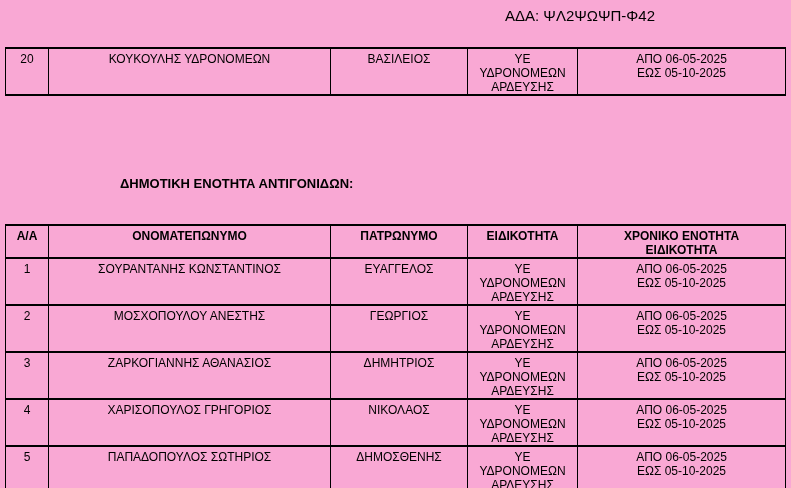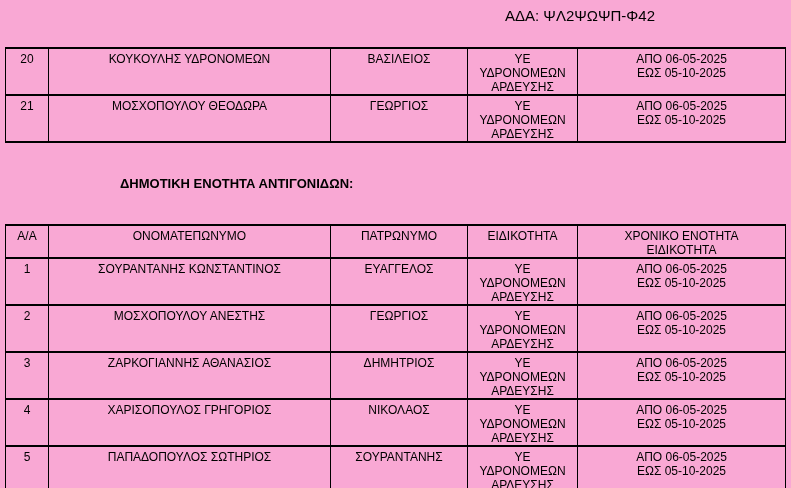--- a/index.html
+++ b/index.html
@@ -50,21 +50,21 @@
     vertical-align: top;
     text-align: center;
     padding: 3px 2px 0 2px;
     overflow: hidden;
   }
   #table1 { top: 47px; }
   #table2 { top: 224px; }
   #table1 tr { height: 47px; }
   #table2 tr.header-row { height: 30px; }
   #table2 tbody tr { height: 45px; }
-  #table2 th { font-weight: normal; }
+  #table2 th { font-weight: bold; }
 </style>
 </head>
 <body>
 
 <div class="page">
 
   <div class="ada">ΑΔΑ: ΨΛ2ΨΩΨΠ-Φ42</div>
 
   <table class="doc-table" id="table1">
     <colgroup>
@@ -77,40 +77,20 @@
     <tbody>
         <tr>
           <td>
             <div>20</div>
           </td>
           <td>
             <div>ΚΟΥΚΟΥΛΗΣ ΥΔΡΟΝΟΜΕΩΝ</div>
           </td>
           <td>
             <div>ΒΑΣΙΛΕΙΟΣ</div>
-          </td>
-          <td>
-            <div>ΥΕ</div>
-            <div>ΥΔΡΟΝΟΜΕΩΝ</div>
-            <div>ΑΡΔΕΥΣΗΣ</div>
-          </td>
-          <td>
-            <div>ΑΠΟ 06-05-2025</div>
-            <div>ΕΩΣ 05-10-2025</div>
-          </td>
-        </tr>
-        <tr>
-          <td>
-            <div>21</div>
-          </td>
-          <td>
-            <div>ΜΟΣΧΟΠΟΥΛΟΥ ΘΕΟΔΩΡΑ</div>
-          </td>
-          <td>
-            <div>ΓΕΩΡΓΙΟΣ</div>
           </td>
           <td>
             <div>ΥΕ</div>
             <div>ΥΔΡΟΝΟΜΕΩΝ</div>
             <div>ΑΡΔΕΥΣΗΣ</div>
           </td>
           <td>
             <div>ΑΠΟ 06-05-2025</div>
             <div>ΕΩΣ 05-10-2025</div>
           </td>
@@ -222,21 +202,21 @@
           </td>
         </tr>
         <tr>
           <td>
             <div>5</div>
           </td>
           <td>
             <div>ΠΑΠΑΔΟΠΟΥΛΟΣ ΣΩΤΗΡΙΟΣ</div>
           </td>
           <td>
-            <div>ΣΟΥΡΑΝΤΑΝΗΣ</div>
+            <div>ΔΗΜΟΣΘΕΝΗΣ</div>
           </td>
           <td>
             <div>ΥΕ</div>
             <div>ΥΔΡΟΝΟΜΕΩΝ</div>
             <div>ΑΡΔΕΥΣΗΣ</div>
           </td>
           <td>
             <div>ΑΠΟ 06-05-2025</div>
             <div>ΕΩΣ 05-10-2025</div>
           </td>

